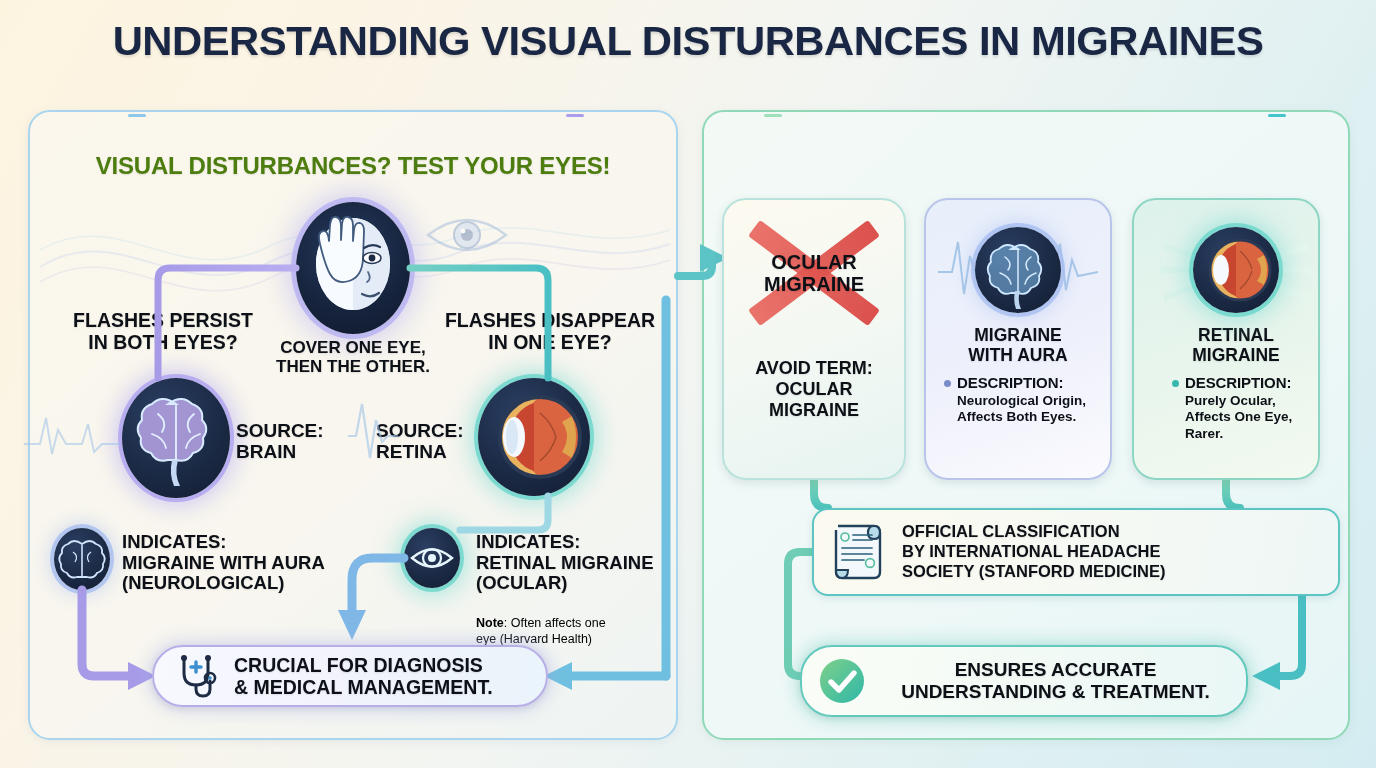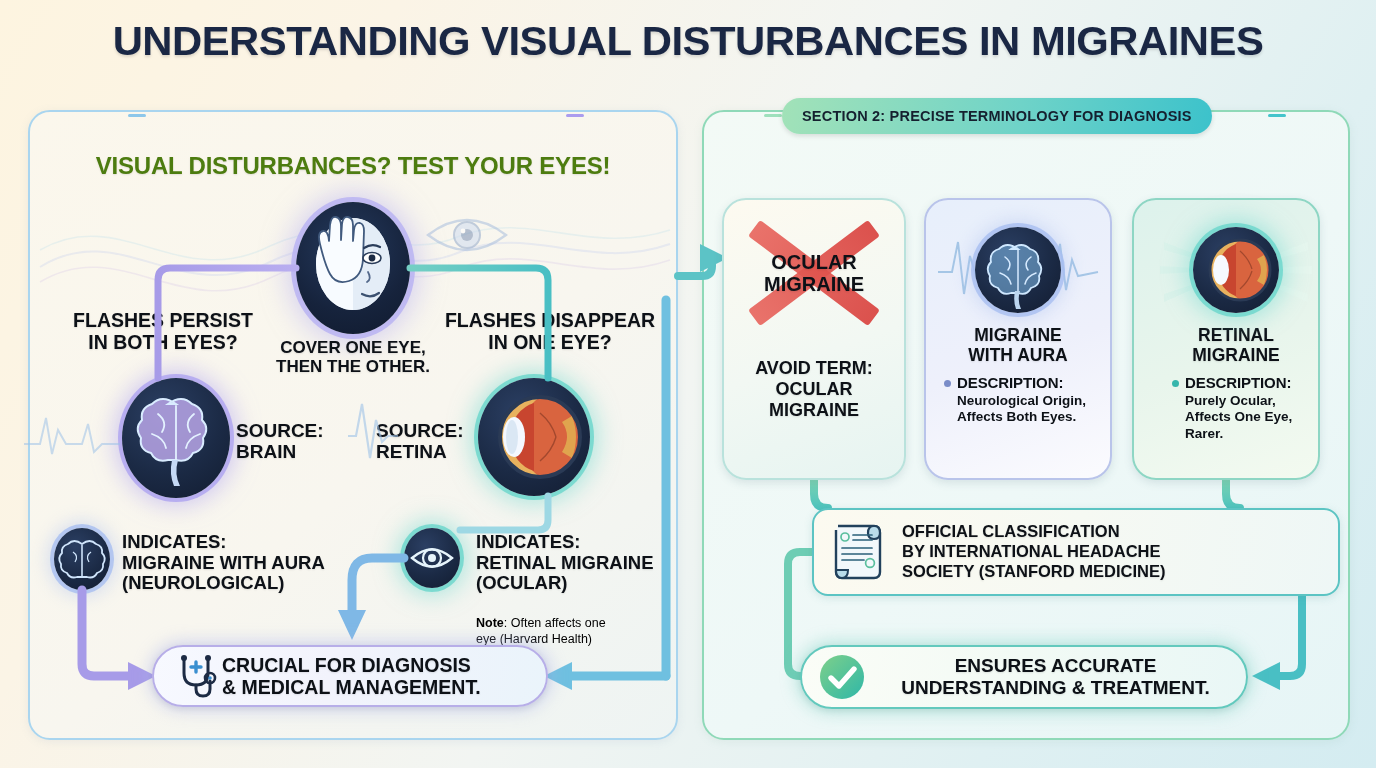--- a/index.html
+++ b/index.html
@@ -94,21 +94,21 @@
   #disc-brain-sm  { left: 54px;  top: 528px; width: 56px;  height: 62px; }
   #disc-eye-sm    { left: 404px; top: 528px; width: 56px;  height: 60px; }
 
   
   #pill-crucial {
     position: absolute; left: 152px; top: 645px; width: 396px; height: 62px;
     border-radius: 31px;
     background: linear-gradient(100deg, #f7f9ff 0%, #f2f3fc 45%, #eaf4fb 100%);
     border: 2px solid #b7aee8;
     box-shadow: 0 0 16px 4px rgba(170,180,235,.45), 0 2px 6px rgba(0,0,0,.10);
-    display: flex; align-items: center; padding-left: 18px; 
+    display: flex; align-items: center; padding-left: 18px; gap: 12px;
     z-index: 4;
   }
   #pill-crucial .ptext {
     font-size: 19.5px; font-weight: bold; color: #0d1117; line-height: 1.14;
     white-space: pre-line; text-shadow: 0 1px 2px rgba(0,0,0,.10);
   }
 
   
   .card {
     position: absolute; top: 198px; border-radius: 24px;
@@ -167,21 +167,21 @@
     background: linear-gradient(100deg, #fcfaf0 0%, #f6f9f3 50%, #eef7f6 100%);
     border: 2px solid #5cc4c3;
     box-shadow: 0 2px 8px rgba(80,150,150,.18);
     display: flex; align-items: center; padding-left: 16px; gap: 14px; z-index: 4;
   }
   #box-classification .btext {
     font-size: 16.5px; font-weight: bold; color: #0d1117; line-height: 1.2;
     white-space: pre-line; text-shadow: 0 1px 2px rgba(0,0,0,.10);
   }
   #pill-ensures {
-    position: absolute; left: 800px; top: 645px; width: 448px; height: 64px;
+    position: absolute; left: 800px; top: 645px; width: 448px; height: 72px;
     border-radius: 32px;
     background: linear-gradient(100deg, #fbfdf7 0%, #f2faf5 50%, #e9f7f6 100%);
     border: 2px solid #63c9bd;
     box-shadow: 0 0 16px 4px rgba(110,205,190,.40), 0 2px 6px rgba(0,0,0,.10);
     display: flex; align-items: center; padding-left: 16px; gap: 21px; z-index: 4;
   }
   #pill-ensures .ptext {
     font-size: 19px; font-weight: bold; color: #0d1117; line-height: 1.16;
     white-space: pre-line; text-align: center; flex: 1; padding-right: 22px;
     text-shadow: 0 1px 2px rgba(0,0,0,.10);
@@ -210,21 +210,20 @@
       <path d="M10,78 C90,32 150,120 240,74 C320,36 360,94 430,64 C500,38 560,84 640,58" fill="none" stroke="#a8d8e8" stroke-width="1.6" opacity=".45"></path>
     </svg>
   </div>
   <div class="panel" id="panel-right"></div>
 
   <div class="pill-dash" style="left:128px;background:#8dc7ea;"></div>
   <div class="pill-dash" style="left:566px;background:#ab9cee;"></div>
 
   <div class="pill-dash" style="left:764px;background:#9ee0bc;"></div>
   <div class="pill-dash" style="left:1268px;background:#44c4cb;"></div>
-  <div class="section-pill" id="pill-s2">SECTION 2: PRECISE TERMINOLOGY FOR DIAGNOSIS</div>
 
   <div class="panel-heading" id="heading-left">VISUAL DISTURBANCES? TEST YOUR EYES!</div>
 
   <svg id="connectors" viewBox="0 0 1376 768">
     <defs>
       <linearGradient id="gPurple" x1="0" y1="0" x2="1" y2="0">
         <stop offset="0%" stop-color="#a79be8"></stop>
           <stop offset="100%" stop-color="#b9aef0"></stop>
       </linearGradient>
       <linearGradient id="gBlue" x1="0" y1="0" x2="1" y2="0">

